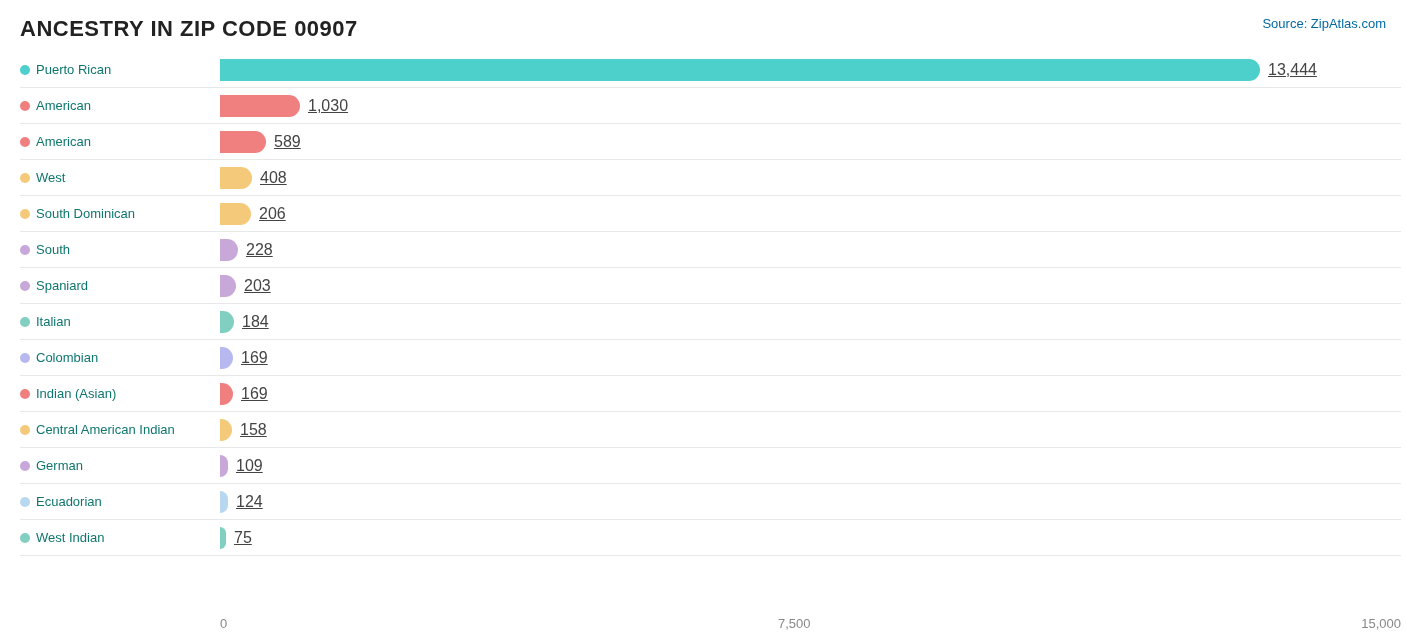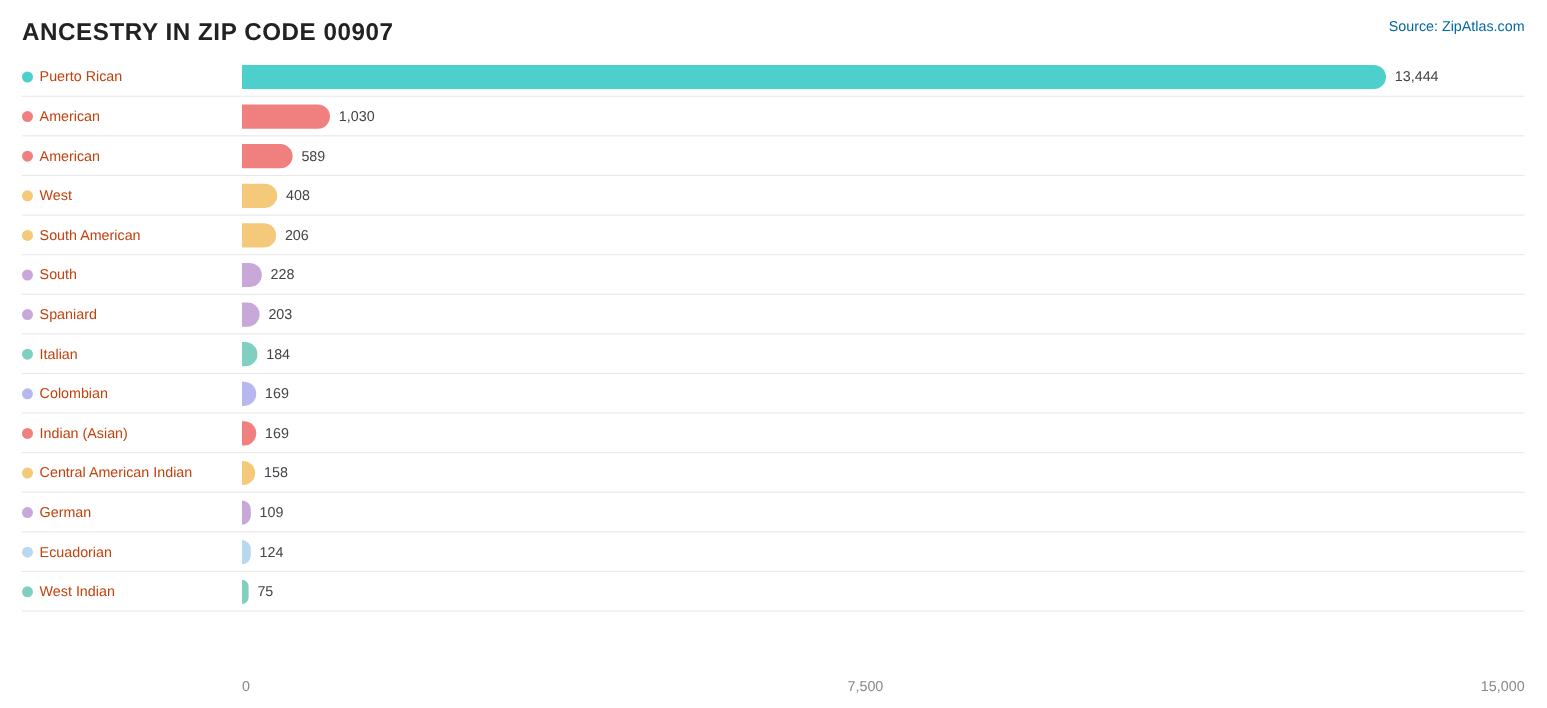--- a/index.html
+++ b/index.html
@@ -4,21 +4,21 @@
   <style>
     * { box-sizing: border-box; margin: 0; padding: 0; }
     body {
       font-family: Arial, sans-serif;
       background: #fff;
       width: 1406px;
       height: 644px;
       overflow: hidden;
     }
     .chart-container {
-      padding: 16px 20px 40px 20px;
+      padding: 16px 5px 40px 20px;
       position: relative;
       width: 1406px;
       height: 644px;
     }
     .chart-title {
       font-size: 22px;
       font-weight: 600;
       color: #222;
       letter-spacing: 0.5px;
       margin-bottom: 10px;
@@ -39,21 +39,21 @@
       display: flex;
       align-items: center;
       height: 36px;
       border-bottom: 1px solid #e8e8e8;
       position: relative;
     }
     .bar-label {
       width: 200px;
       min-width: 200px;
       font-size: 13px;
-      color: #c2410c;
+      color: #0f766e;
       display: flex;
       align-items: center;
       gap: 6px;
       padding-right: 8px;
     }
     .dot {
       width: 10px;
       height: 10px;
       border-radius: 50%;
       flex-shrink: 0;
@@ -65,23 +65,24 @@
       display: flex;
       align-items: center;
     }
     .bar-fill {
       height: 22px;
       border-radius: 0 11px 11px 0;
       position: relative;
     }
     .bar-value {
       margin-left: 8px;
-      font-size: 13px;
+      font-size: 16px;
       color: #444;
       white-space: nowrap;
+      text-decoration: underline;
     }
     .x-axis {
       display: flex;
       margin-left: 200px;
       margin-top: 4px;
       justify-content: space-between;
     }
     .x-axis-label {
       font-size: 13px;
       color: #888;
@@ -163,21 +164,21 @@
           <span>West</span>
         </div>
         <div class="bar-track">
           <div class="bar-fill color-4" style="width: 32px;"></div>
           <span class="bar-value">408</span>
         </div>
       </div>
       <div class="bar-row">
         <div class="bar-label">
           <span class="dot dot-5"></span>
-          <span>South American</span>
+          <span>South Dominican</span>
         </div>
         <div class="bar-track">
           <div class="bar-fill color-5" style="width: 31px;"></div>
           <span class="bar-value">206</span>
         </div>
       </div>
       <div class="bar-row">
         <div class="bar-label">
           <span class="dot dot-6"></span>
           <span>South</span>

